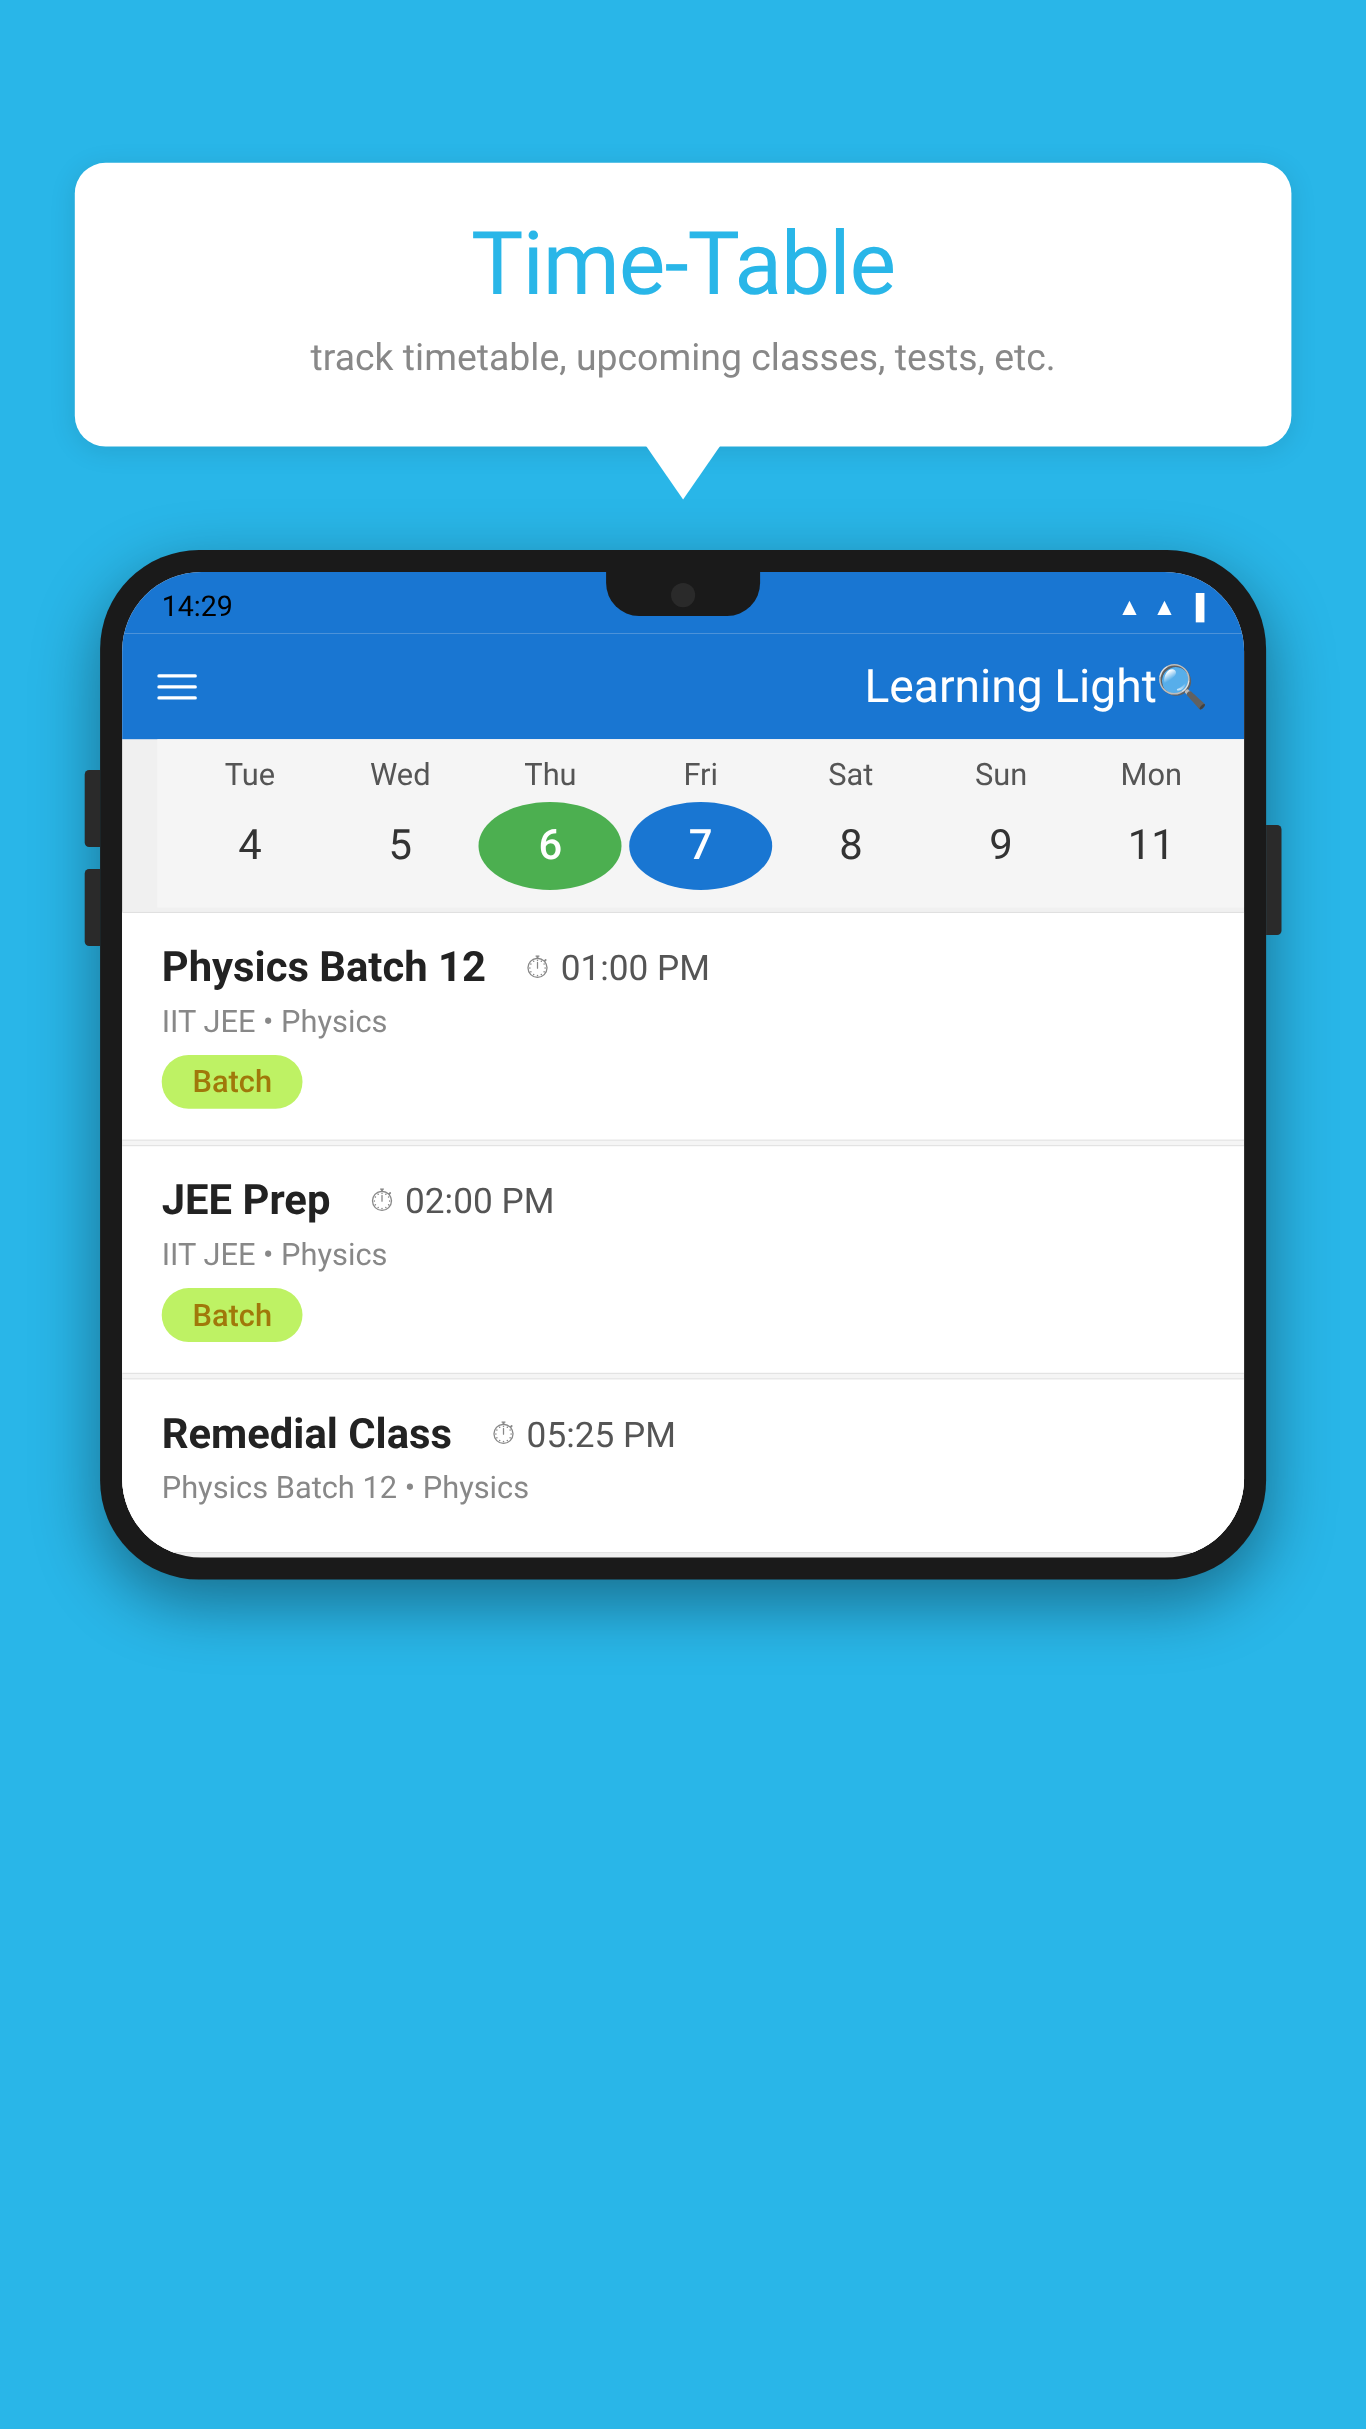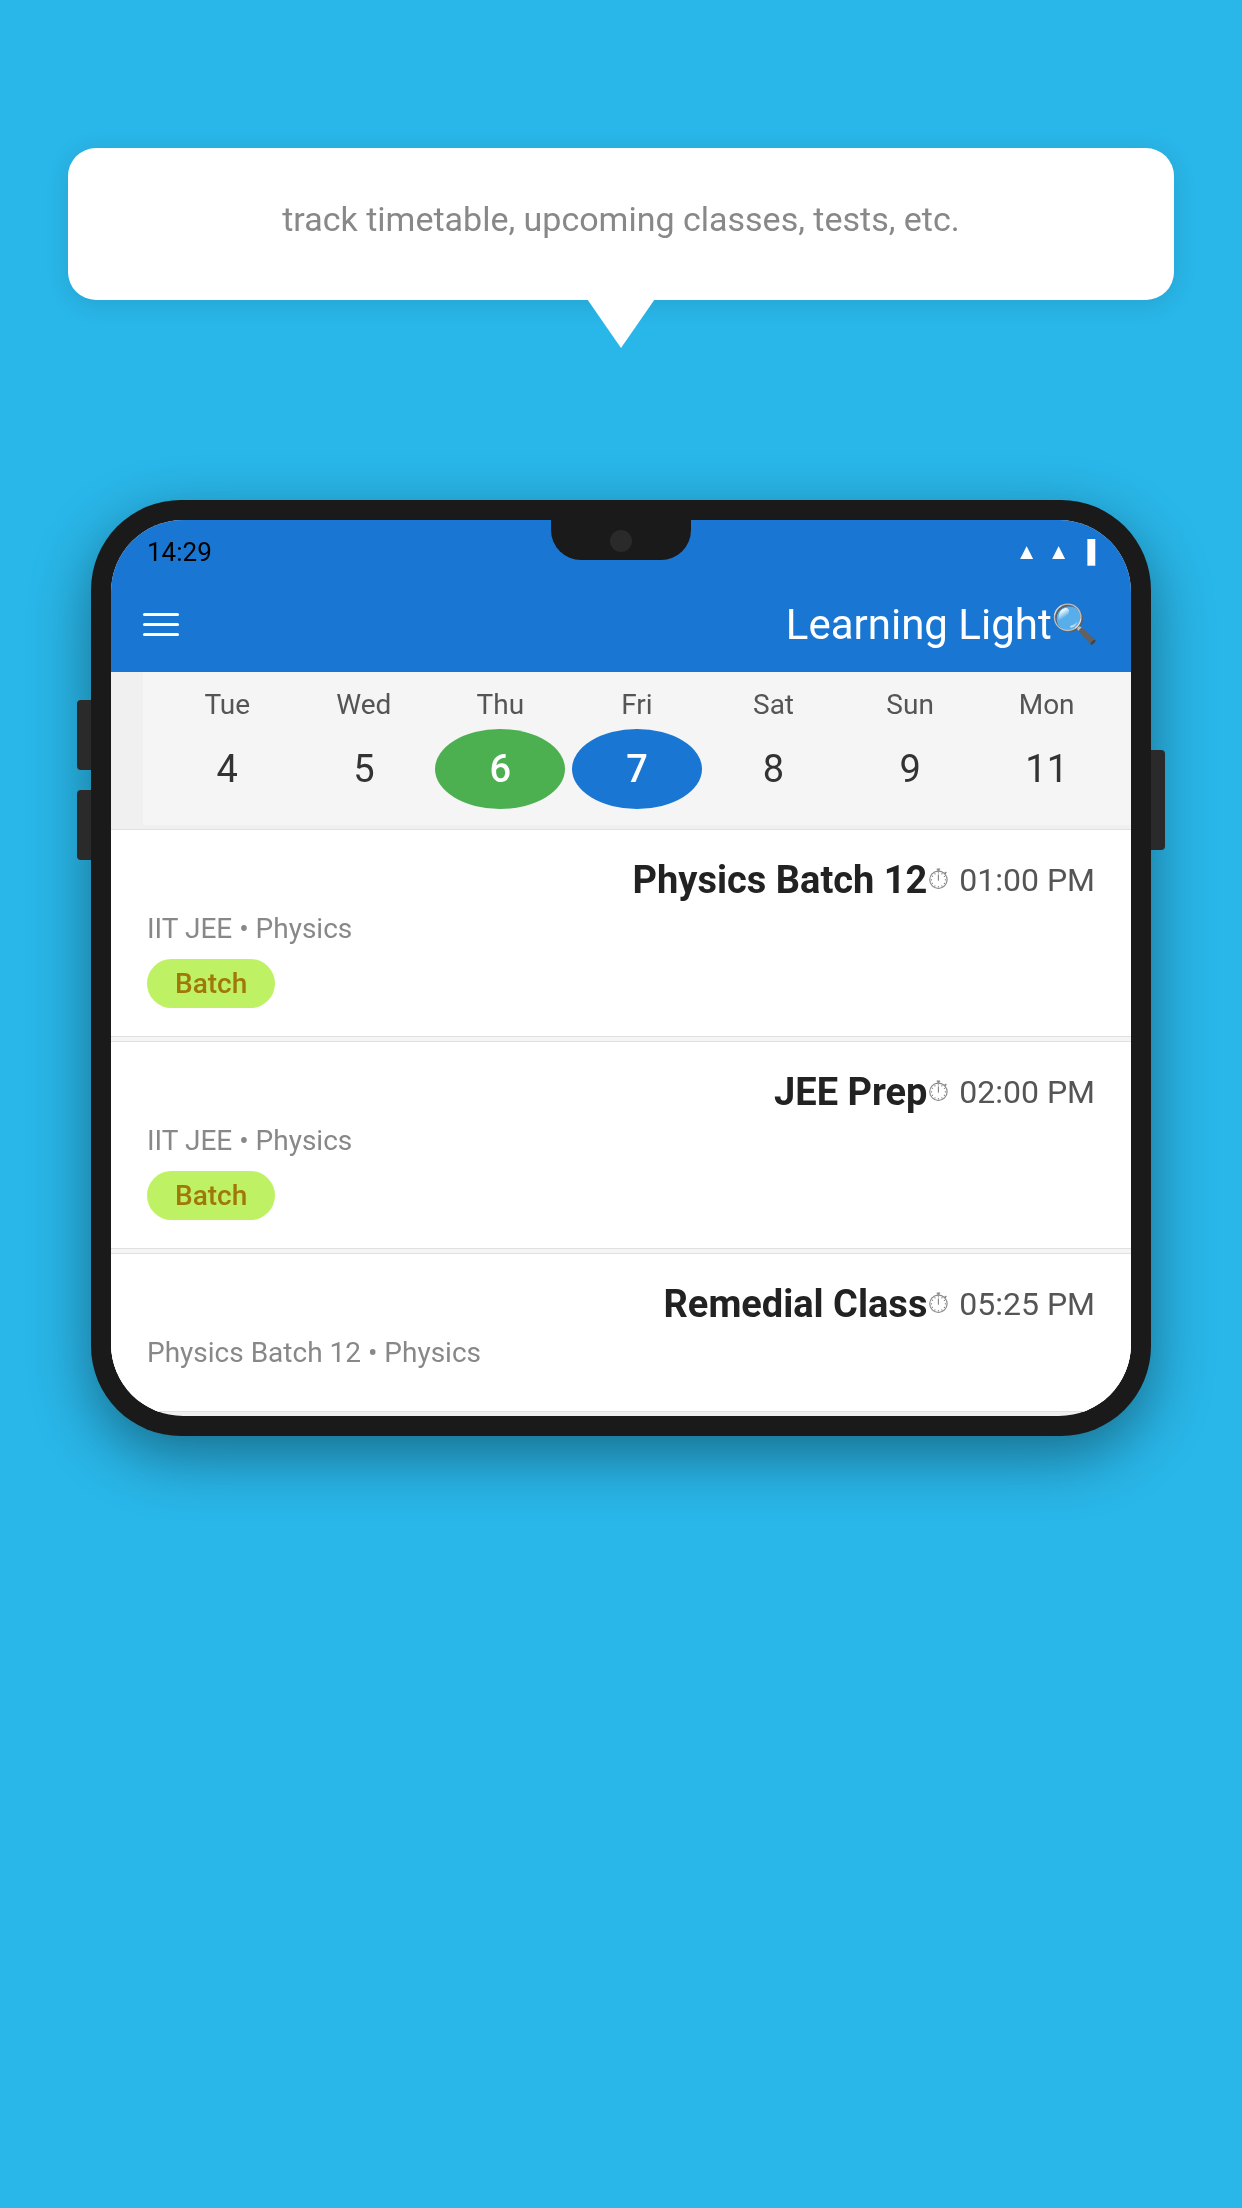--- a/index.html
+++ b/index.html
@@ -269,23 +269,24 @@
     .schedule-item {
       background: white;
       margin: 4px 0;
       padding: 28px 36px;
       border-top: 1px solid #e0e0e0;
       border-bottom: 1px solid #e0e0e0;
     }
 
     .schedule-item-header {
       display: flex;
-      justify-content: flex-end;
+      justify-content: flex-start;
       align-items: center;
       margin-bottom: 10px;
+      gap: 36px;
     }
 
     .schedule-title {
       font-size: 38px;
       font-weight: 700;
       color: #222;
     }
 
     .schedule-time {
       display: flex;
@@ -313,20 +314,21 @@
       border-radius: 30px;
       padding: 8px 28px;
       font-size: 28px;
       font-weight: 500;
     }
   </style>
 </head>
 <body>
 
 <div class="tooltip-card">
+  <div class="tooltip-title">Time-Table</div>
   <div class="tooltip-subtitle">track timetable, upcoming classes, tests, etc.</div>
 </div>
 
 <div class="phone-wrapper">
   <div class="phone-frame">
 
     <div class="phone-btn-vol"></div>
     <div class="phone-btn-vol2"></div>
     <div class="phone-btn-power"></div>
 

